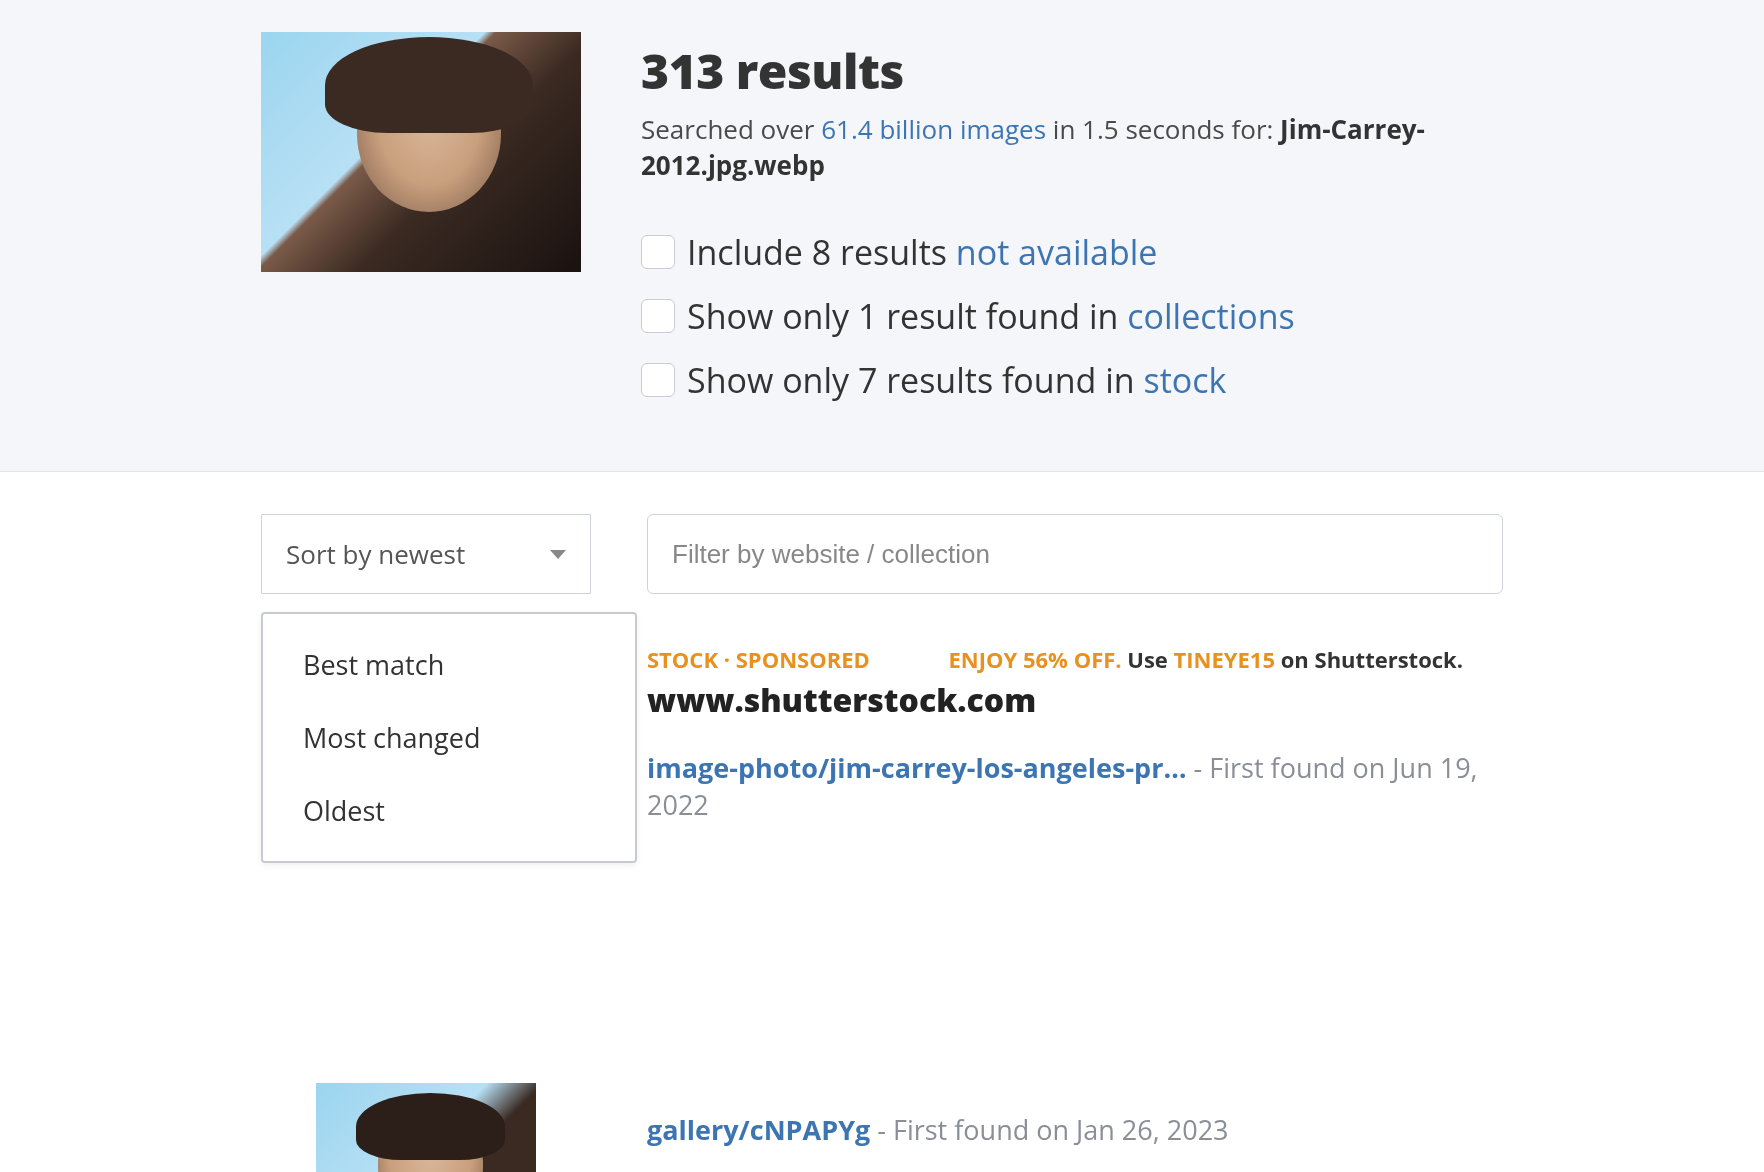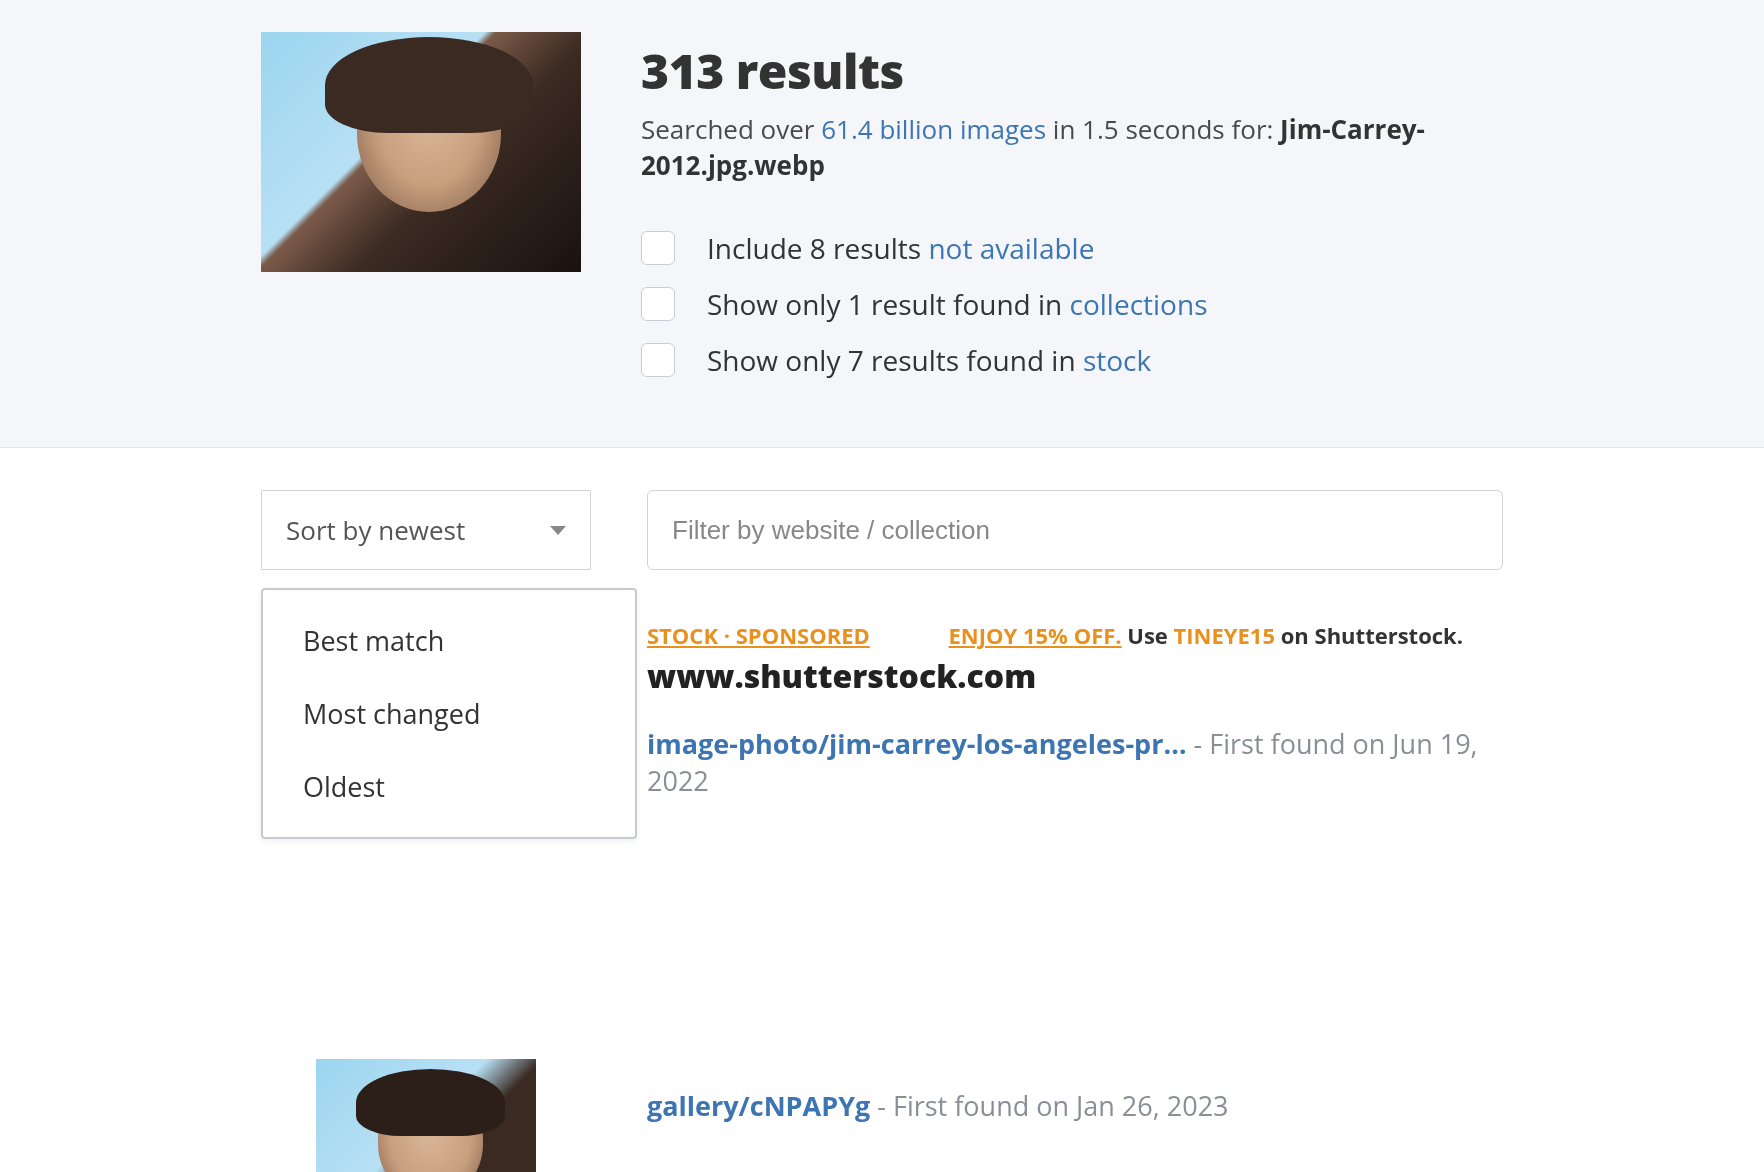--- a/index.html
+++ b/index.html
@@ -55,23 +55,23 @@
     font-size: 26px;
     color: #4a4a4a;
     margin-top: 8px;
   }
   .link-blue { color: #3d75b3; }
   .search-meta .fname { font-weight: 700; color:#333; }
   .filters { margin-top: 46px; }
   .filter-row {
     display: flex;
     align-items: center;
-    gap: 32px;
+    gap: 12px;
     margin-bottom: 18px;
-    font-size: 28px;
+    font-size: 34px;
     color: #333;
   }
   .chk {
     width: 34px; height: 34px;
     border: 1.5px solid #c9ccd2;
     border-radius: 6px;
     background: #fff;
     flex-shrink:0;
   }
   .controls-row {
@@ -146,21 +146,21 @@
     content:""; position:absolute; left:28%; top:18%; width:48%; height:70%;
     background: radial-gradient(ellipse at 50% 40%, #d9b699 0%, #c9a07e 55%, #7a5a48 100%);
     border-radius: 45% 45% 50% 50%;
   }
   .result-thumb::after{
     content:""; position:absolute; left:18%; top:6%; width:68%; height:42%;
     background:#2c1e18; border-radius: 50% 50% 30% 30%;
   }
   .result-body { flex:1; }
   .badge-row { font-size: 22px; font-weight:700; margin-bottom:4px; display:flex; justify-content:space-between; align-items:baseline; padding-right:40px;}
-  .orange { color:#e8911f;text-decoration:underline; }
+  .orange { color:#e8911f; }
   .promo { font-weight:700; }
   .promo .gray { color:#333; font-weight:700; }
   .promo .code { color:#e8911f; font-weight:700; }
   .promo .tail { color:#333; font-weight:700; }
   .result-domain { font-size:32px; font-weight:800; color:#222; margin-top:2px; }
   .result-meta { margin-top:28px; font-size:27px; }
   .result-path { color:#3d75b3; font-weight:700; }
   .result-found { color:#8a8f97; }
 </style>
 </head>
@@ -217,21 +217,21 @@
   </div>
 
   <div class="results-list" style="margin-top:280px;">
 
     <div class="result" style="margin-top:-280px;">
       <div class="result-thumb-col"></div>
       <div class="result-body">
         <div class="badge-row">
           <span class="orange">STOCK  ·  SPONSORED</span>
           <span class="promo">
-            <span class="orange">ENJOY 15% OFF.</span><span class="gray"> Use </span><span class="code">TINEYE15</span><span class="tail"> on Shutterstock.</span>
+            <span class="orange">ENJOY 56% OFF.</span><span class="gray"> Use </span><span class="code">TINEYE15</span><span class="tail"> on Shutterstock.</span>
           </span>
         </div>
         <div class="result-domain">www.shutterstock.com</div>
         <div class="result-meta">
           <a class="result-path">image-photo/jim-carrey-los-angeles-pr…</a>
           <span class="result-found">  - First found on Jun 19, 2022</span>
         </div>
       </div>
     </div>
 

